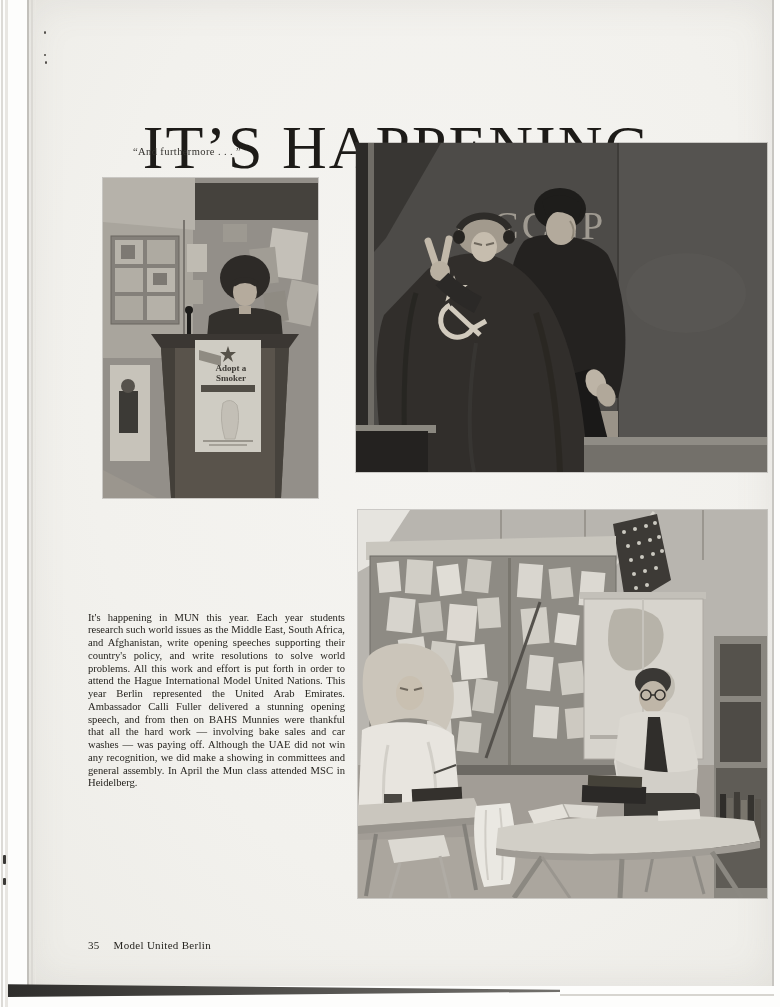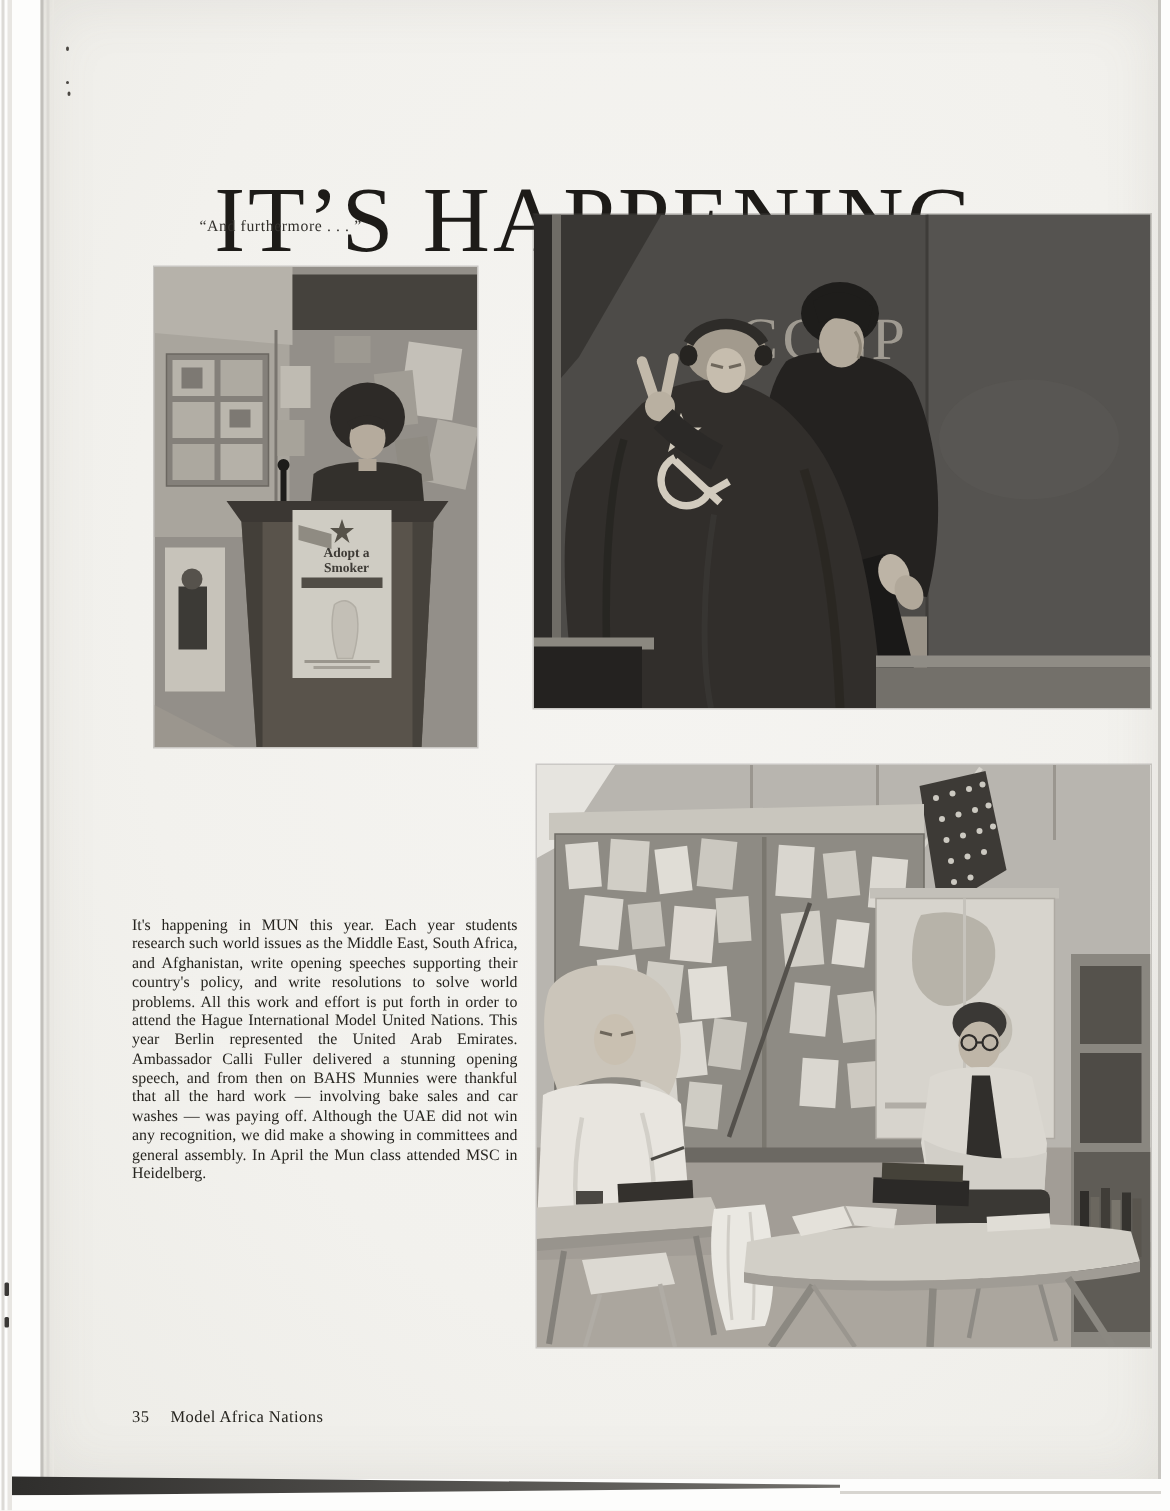--- a/index.html
+++ b/index.html
@@ -354,19 +354,19 @@
         <polygon points="30,330 86,325 92,346 36,353" fill="#dcd9d2"></polygon>
         <line x1="42" y1="353" x2="32" y2="388" stroke="#b0aca5" stroke-width="3"></line>
         <line x1="82" y1="346" x2="92" y2="388" stroke="#b0aca5" stroke-width="3"></line>
       </g>
     </svg>
   </div>
 
   <p class="body-text">It's happening in MUN this year. Each year students research such world issues as the Middle East, South Africa, and Afghanistan, write opening speeches supporting their country's policy, and write resolutions to solve world problems. All this work and effort is put forth in order to attend the Hague International Model United Nations. This year Berlin represented the United Arab Emirates. Ambassador Calli Fuller delivered a stunning opening speech, and from then on BAHS Munnies were thankful that all the hard work — involving bake sales and car washes — was paying off. Although the UAE did not win any recognition, we did make a showing in committees and general assembly. In April the Mun class attended MSC in Heidelberg.</p>
 
   <div class="footer">
-    <span class="pg">35</span><span>Model Africa Nations</span>
+    <span class="pg">35</span><span>Model United Berlin</span>
   </div>
 
 </div>
 
 <div class="edge-wedge"></div>
 <div class="edge-line-rt"></div>
 
 </body></html>

